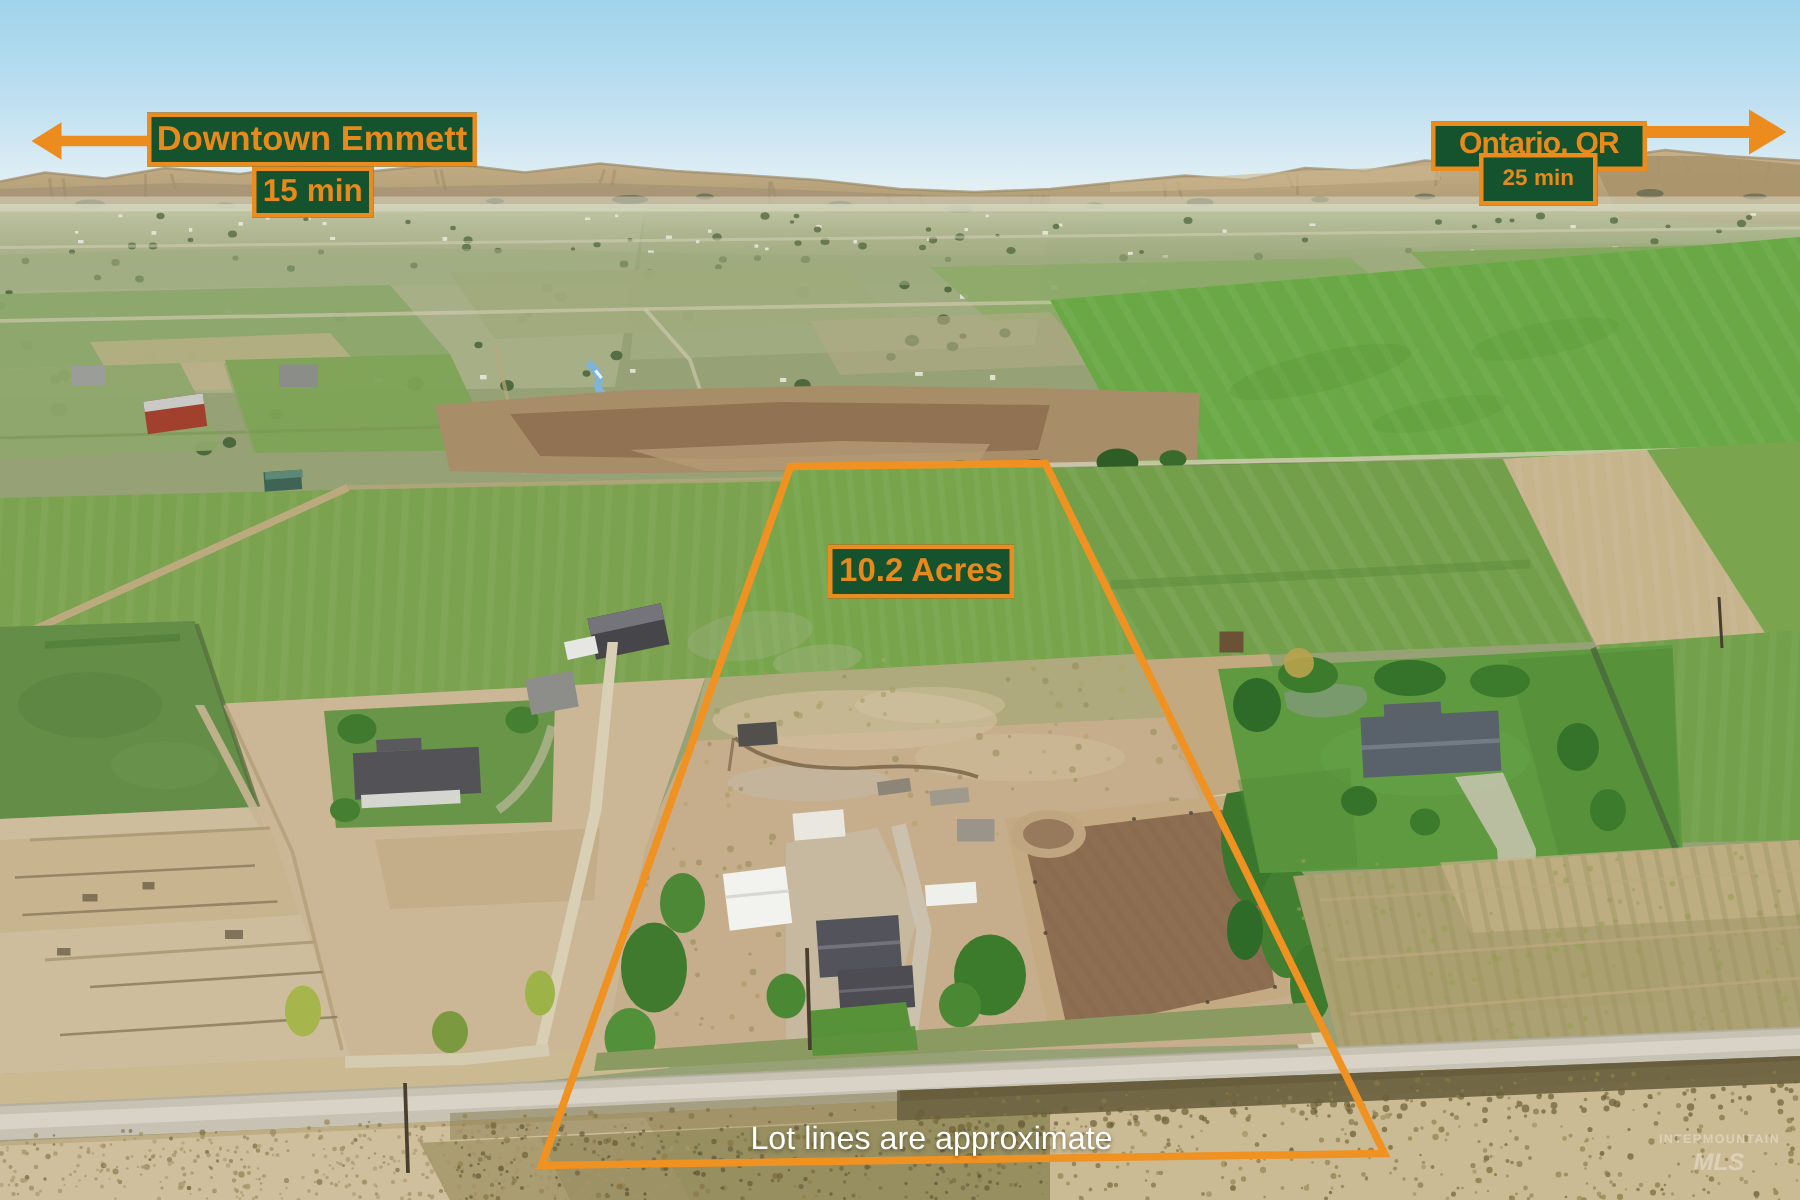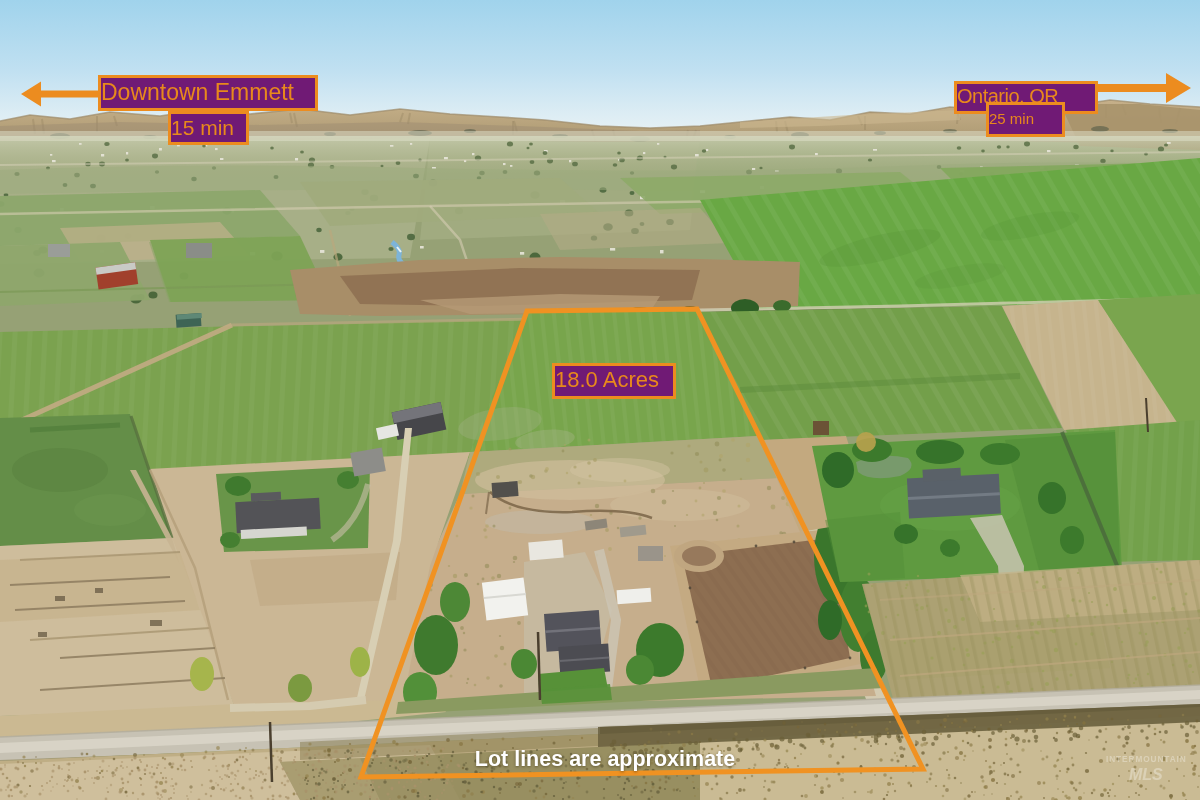--- a/index.html
+++ b/index.html
@@ -1,17 +1,17 @@
 <!DOCTYPE html>
 <html><head>
 <meta charset="utf-8">
 <style>
 html,body{margin:0;padding:0;background:#fff}
 .wrap{position:relative;width:1200px;height:800px;overflow:hidden;font-family:"Liberation Sans",sans-serif}
-.lbl{position:absolute;background:#701a75;border:3.5px solid #ec8c1f;color:#e8891c;font-weight:normal;text-align:left;box-sizing:border-box;white-space:nowrap}
+.lbl{position:absolute;background:#14532d;border:3.5px solid #ec8c1f;color:#e8891c;font-weight:bold;text-align:center;box-sizing:border-box;white-space:nowrap}
 </style>
 </head>
 <body>
 <div class="wrap">
 <svg width="1200" height="800" viewBox="0 0 1200 800">
 <defs>
 <linearGradient id="sky" x1="0" y1="0" x2="0" y2="1">
 <stop offset="0" stop-color="#a0d3ec"></stop>
 <stop offset="0.5" stop-color="#c0e0f1"></stop>
 <stop offset="0.82" stop-color="#ddedf4"></stop>
@@ -2123,16 +2123,16 @@
 
 
 <div class="lbl" style="left:98px;top:75px;width:220px;height:36px;font-size:23px;line-height:28px">Downtown Emmett</div>
 
 <div class="lbl" style="left:168px;top:111px;width:81px;height:34px;font-size:21px;line-height:27px">15 min</div>
 
 <div class="lbl" style="left:954px;top:81px;width:144px;height:33px;font-size:20px;letter-spacing:-0.5px;line-height:25px">Ontario, OR</div>
 
 <div class="lbl" style="left:986px;top:102px;width:79px;height:35px;font-size:15px;line-height:28px">25 min</div>
 
-<div class="lbl" style="left:552px;top:363px;width:124px;height:36px;font-size:22px;line-height:28px">18.0 Acres</div>
-
-<div style="position:absolute;left:360px;top:747px;width:490px;text-align:center;color:#fff;font-weight:bold;font-size:21.5px;text-shadow:0 1px 3px rgba(60,50,20,0.6)">Lot lines are approximate</div>
+<div class="lbl" style="left:552px;top:363px;width:124px;height:36px;font-size:22px;line-height:28px">10.2 Acres</div>
+
+<div style="position:absolute;left:376px;top:747px;width:490px;text-align:center;color:#fff;font-weight:normal;font-size:21.5px;text-shadow:0 1px 3px rgba(60,50,20,0.6)">Lot lines are approximate</div>
 </div>
 
 </body></html>

